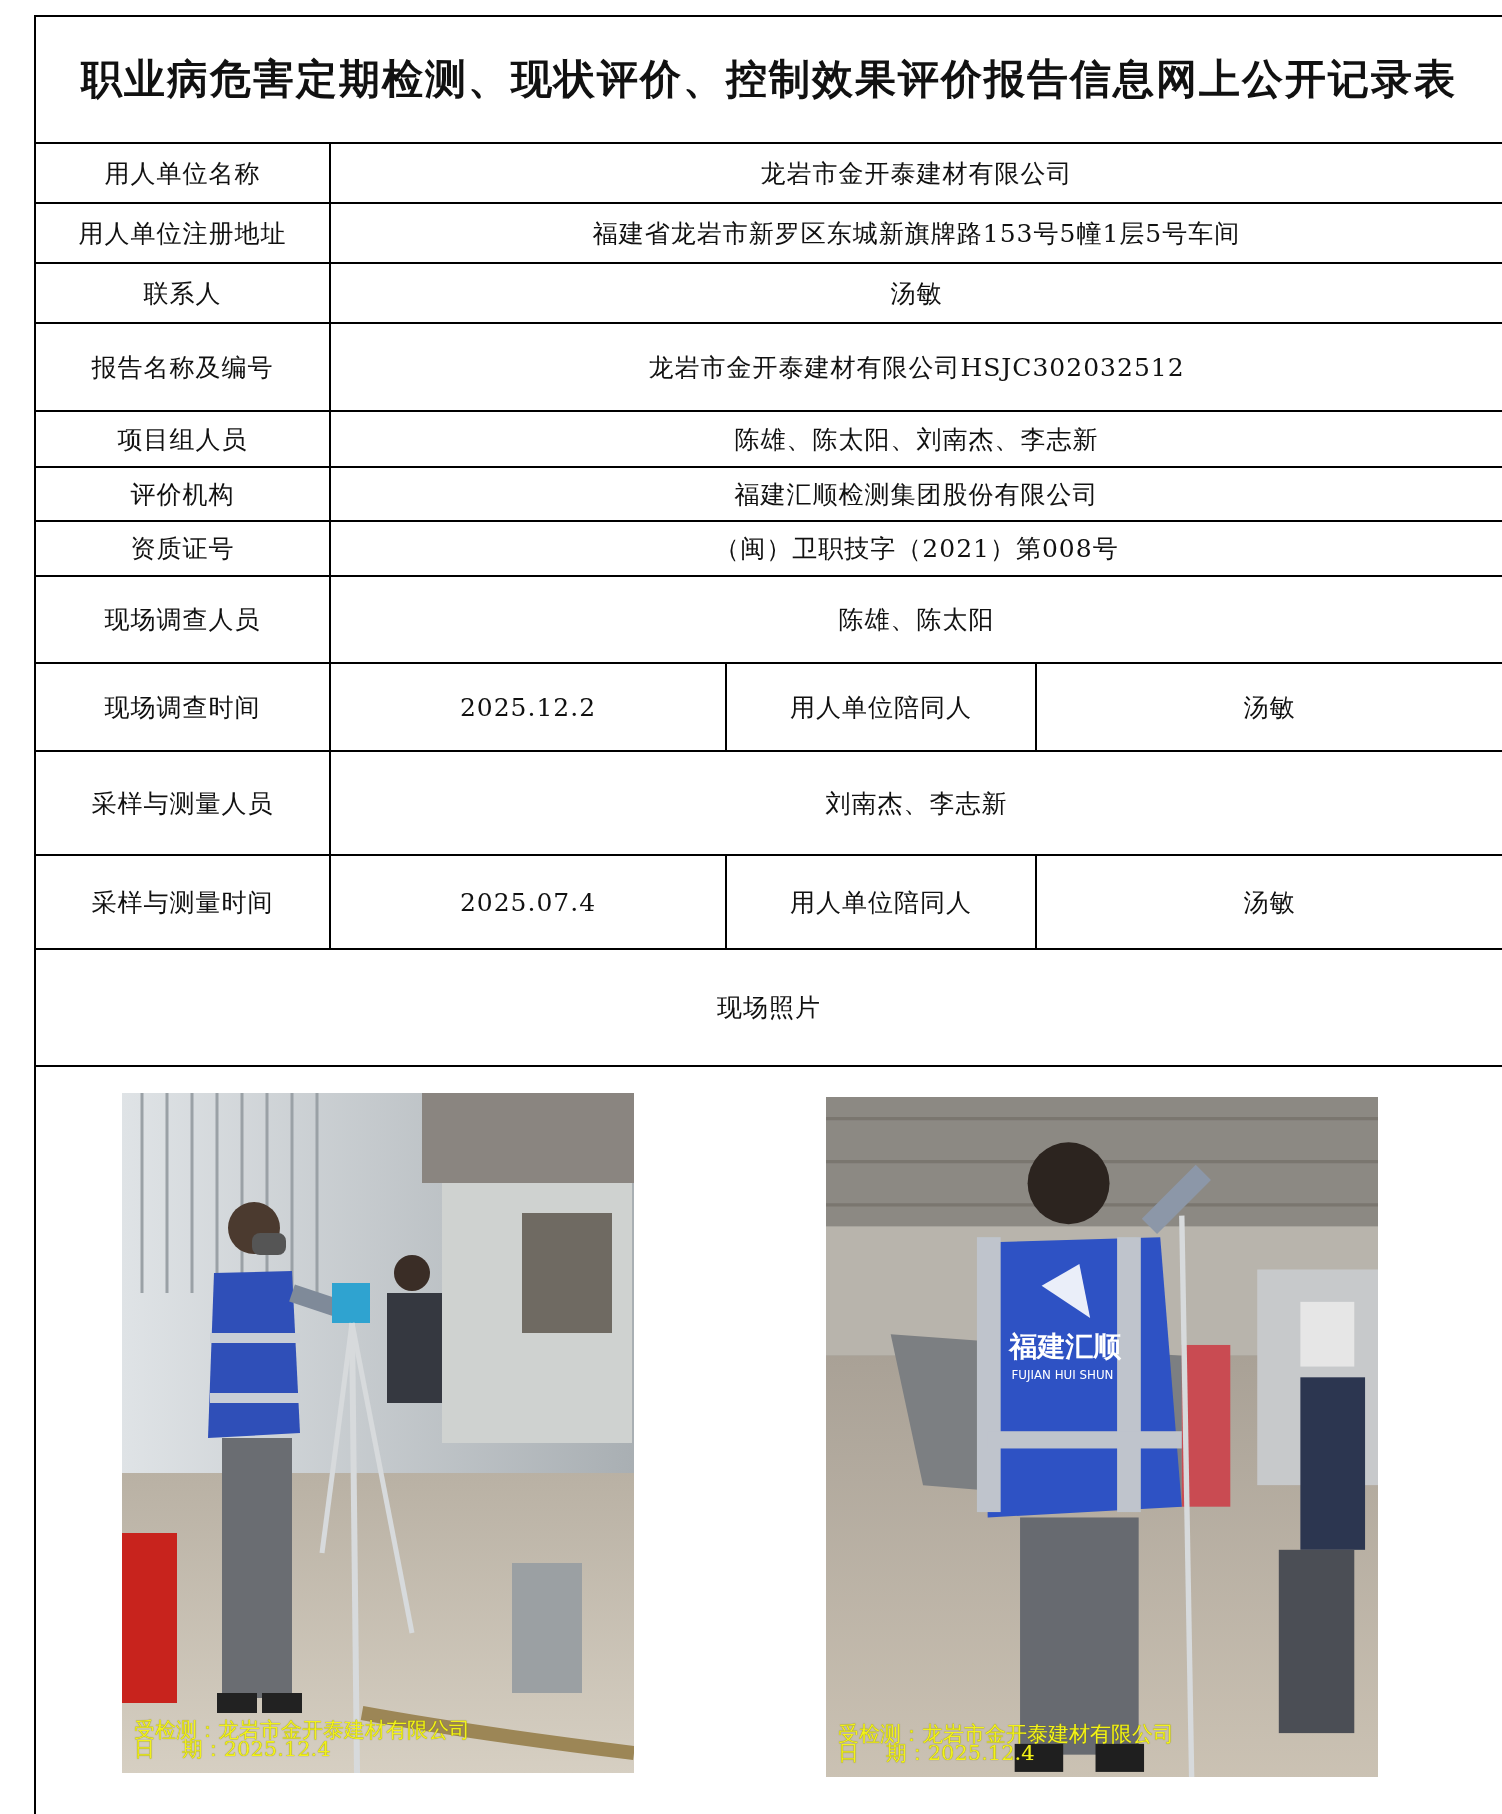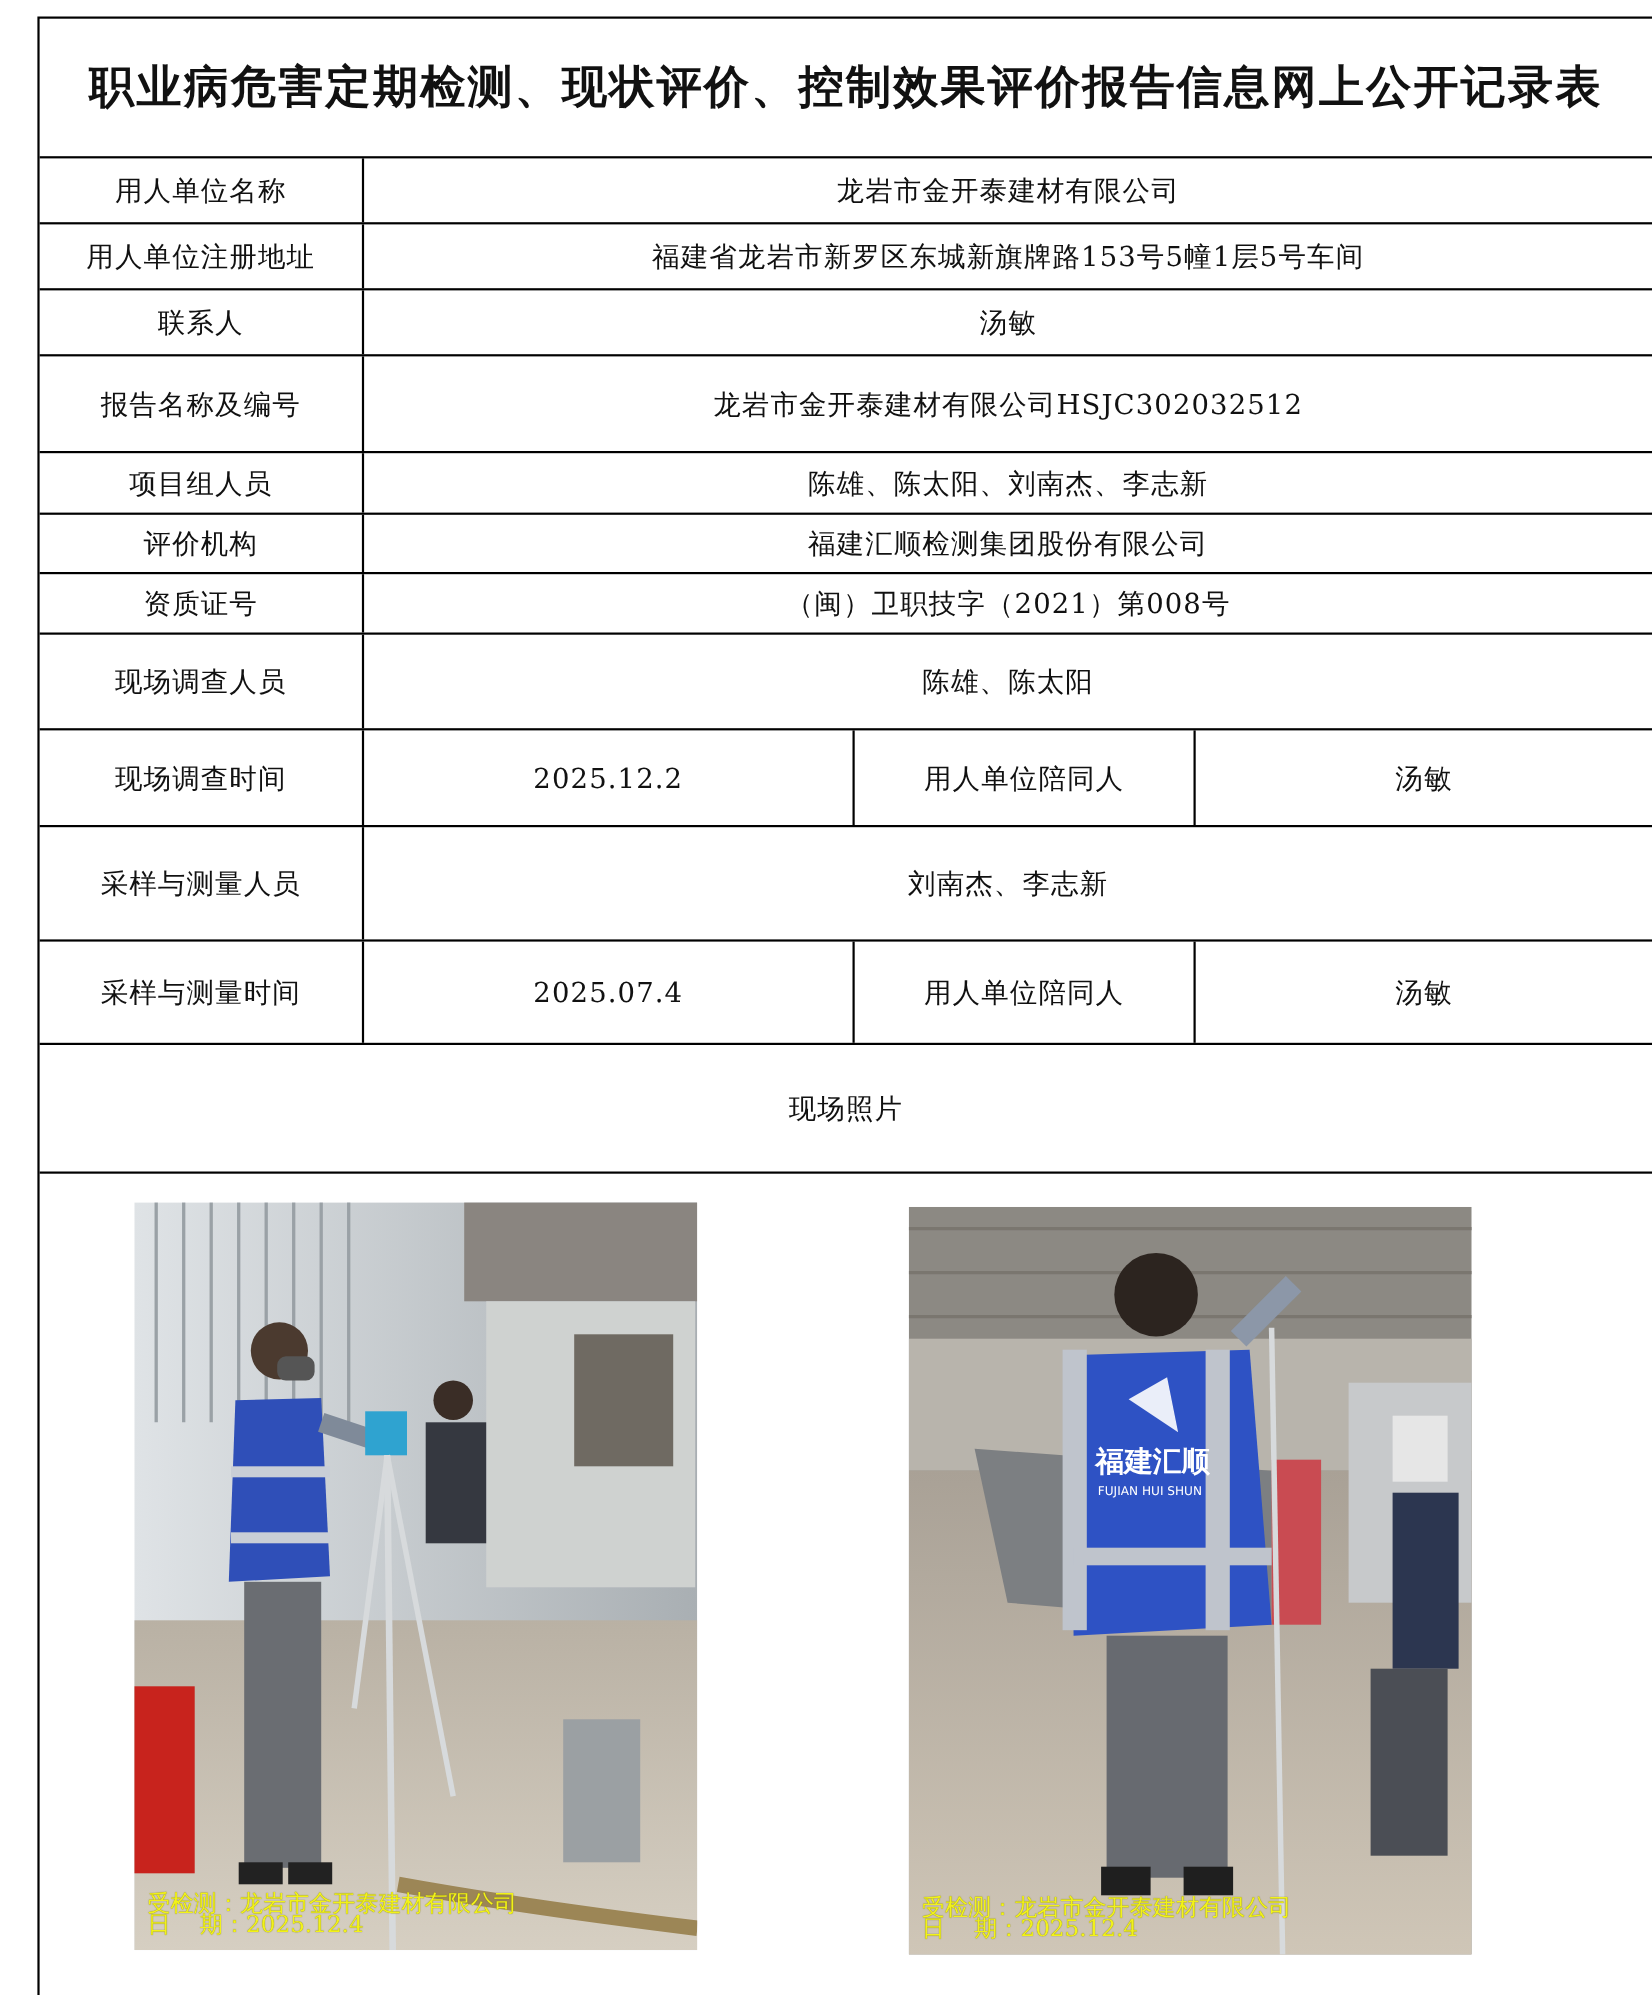--- a/index.html
+++ b/index.html
@@ -4,27 +4,27 @@
 <style>
   html, body { margin: 0; padding: 0; background: #ffffff; }
   body { width: 1502px; height: 1814px; position: relative; font-family: "DejaVu Serif", "Liberation Serif", serif; color: #111; }
   .tbl { position: absolute; left: 34px; top: 15px; width: 1470px; border: 2px solid #000; box-sizing: border-box; }
   .row { display: flex; border-top: 2px solid #000; box-sizing: border-box; }
   .row:first-child { border-top: none; }
   .cell { display: flex; align-items: center; justify-content: center; text-align: center; box-sizing: border-box; font-size: 25px; letter-spacing: 1px; }
   .cell + .cell { border-left: 2px solid #000; }
   .lbl { width: 293px; flex: none; }
   .val { flex: 1; }
-  .c2 { width: 446px; flex: none; }
+  .c2 { width: 396px; flex: none; }
   .c3 { width: 310px; flex: none; text-align: right; }
   .title { font-size: 41px; font-weight: bold; letter-spacing: 2px; width: 100%; }
   .photos { position: relative; height: 756px; }
   .photo { position: absolute; overflow: hidden; }
   .p1 { left: 86px; top: 26px; width: 512px; height: 680px; }
-  .p2 { left: 790px; top: 30px; width: 512px; height: 680px; }
+  .p2 { left: 790px; top: 30px; width: 512px; height: 680px; padding-left: 40px; }
   .photo .scene { position: absolute; inset: 0; }
   .caption { position: absolute; left: 12px; bottom: 14px; color: #f2f21a; font-size: 21px; line-height: 19px; font-family: "DejaVu Serif", serif; text-shadow: 0 0 1px #6b6b00; white-space: pre; }
 </style>
 </head>
 <body>
 
 <div class="tbl">
   <div class="row" style="height:125px">
     <div class="cell title">职业病危害定期检测、现状评价、控制效果评价报告信息网上公开记录表</div>
   </div>

